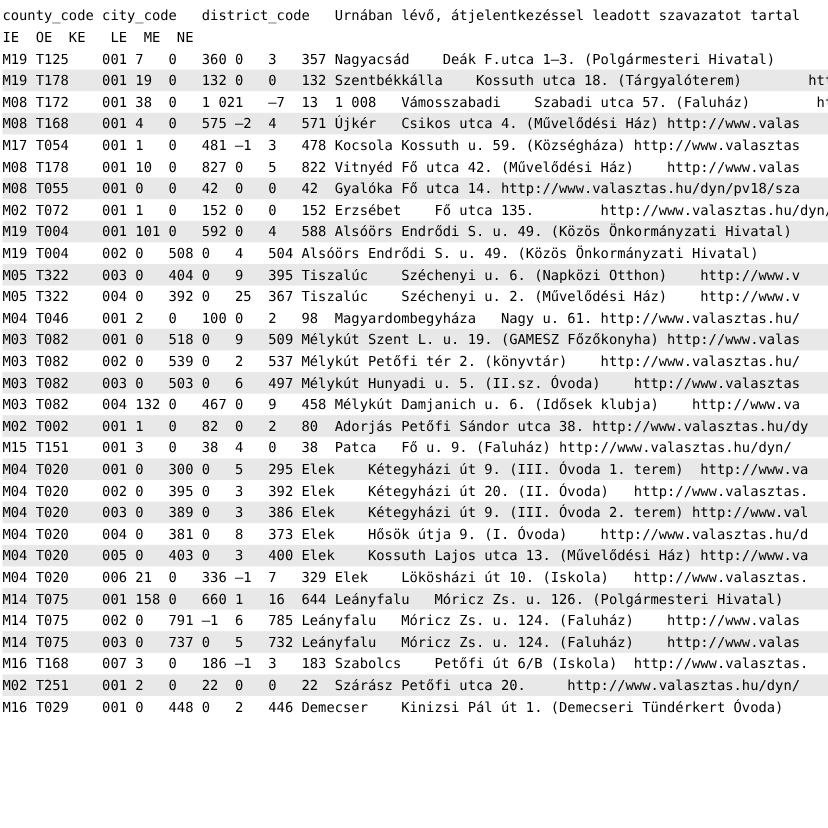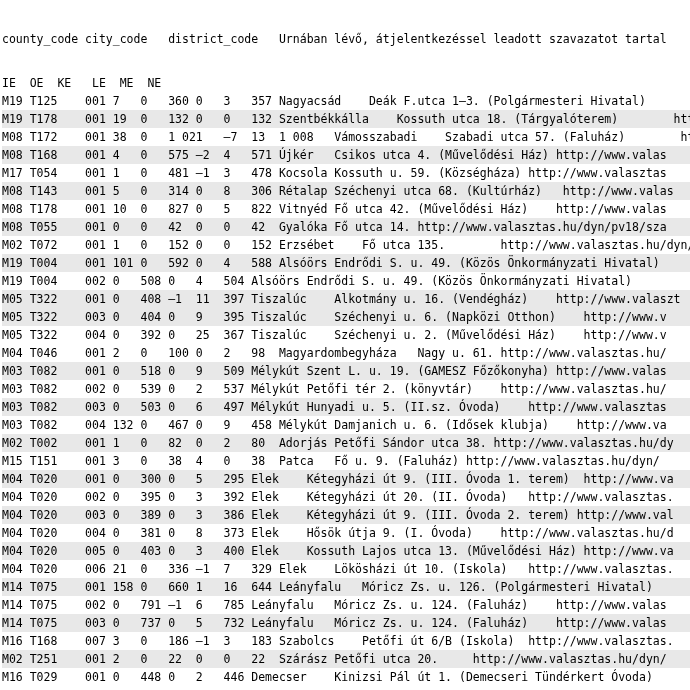--- a/index.html
+++ b/index.html
@@ -23,48 +23,45 @@
     padding: 4px 0 0 2px;
   }
   .row {
     white-space: pre;
     height: 18px;
     line-height: 18px;
     overflow: hidden;
   }
   .row.header {
     font-weight: normal;
-    margin-top: 26px;
   }
   .row.shaded {
     background: #e8e8e8;
   }
   .row .txt {
     display: inline-block;
   }
 </style>
 </head>
 <body>
 
 <div class="sheet">
   <div class="row header"><span class="txt">county_code city_code   district_code   Urnában lévő, átjelentkezéssel leadott szavazatot tartal</span></div>
   <div class="row header"><span class="txt">IE  OE  KE   LE  ME  NE</span></div>
   <div id="rows-container">
       <div class="row"><span class="txt">M19 T125    001 7   0   360 0   3   357 Nagyacsád    Deák F.utca 1–3. (Polgármesteri Hivatal)</span></div>
       <div class="row shaded"><span class="txt">M19 T178    001 19  0   132 0   0   132 Szentbékkálla    Kossuth utca 18. (Tárgyalóterem)        http</span></div>
       <div class="row"><span class="txt">M08 T172    001 38  0   1 021   –7  13  1 008   Vámosszabadi    Szabadi utca 57. (Faluház)        http</span></div>
       <div class="row shaded"><span class="txt">M08 T168    001 4   0   575 –2  4   571 Újkér   Csikos utca 4. (Művelődési Ház) http://www.valas</span></div>
       <div class="row"><span class="txt">M17 T054    001 1   0   481 –1  3   478 Kocsola Kossuth u. 59. (Községháza) http://www.valasztas</span></div>
-      <div class="row shaded"><span class="txt">M08 T143    001 5   0   314 0   8   306 Rétalap Széchenyi utca 68. (Kultúrház)   http://www.valas</span></div>
       <div class="row"><span class="txt">M08 T178    001 10  0   827 0   5   822 Vitnyéd Fő utca 42. (Művelődési Ház)    http://www.valas</span></div>
       <div class="row shaded"><span class="txt">M08 T055    001 0   0   42  0   0   42  Gyalóka Fő utca 14. http://www.valasztas.hu/dyn/pv18/sza</span></div>
       <div class="row"><span class="txt">M02 T072    001 1   0   152 0   0   152 Erzsébet    Fő utca 135.        http://www.valasztas.hu/dyn/</span></div>
       <div class="row shaded"><span class="txt">M19 T004    001 101 0   592 0   4   588 Alsóörs Endrődi S. u. 49. (Közös Önkormányzati Hivatal)</span></div>
       <div class="row"><span class="txt">M19 T004    002 0   508 0   4   504 Alsóörs Endrődi S. u. 49. (Közös Önkormányzati Hivatal)</span></div>
-      <div class="row shaded"><span class="txt">M05 T322    001 0   408 –1  11  397 Tiszalúc    Alkotmány u. 16. (Vendégház)    http://www.valaszt</span></div>
       <div class="row shaded"><span class="txt">M05 T322    003 0   404 0   9   395 Tiszalúc    Széchenyi u. 6. (Napközi Otthon)    http://www.v</span></div>
       <div class="row"><span class="txt">M05 T322    004 0   392 0   25  367 Tiszalúc    Széchenyi u. 2. (Művelődési Ház)    http://www.v</span></div>
       <div class="row"><span class="txt">M04 T046    001 2   0   100 0   2   98  Magyardombegyháza   Nagy u. 61. http://www.valasztas.hu/</span></div>
       <div class="row shaded"><span class="txt">M03 T082    001 0   518 0   9   509 Mélykút Szent L. u. 19. (GAMESZ Főzőkonyha) http://www.valas</span></div>
       <div class="row"><span class="txt">M03 T082    002 0   539 0   2   537 Mélykút Petőfi tér 2. (könyvtár)    http://www.valasztas.hu/</span></div>
       <div class="row shaded"><span class="txt">M03 T082    003 0   503 0   6   497 Mélykút Hunyadi u. 5. (II.sz. Óvoda)    http://www.valasztas</span></div>
       <div class="row"><span class="txt">M03 T082    004 132 0   467 0   9   458 Mélykút Damjanich u. 6. (Idősek klubja)    http://www.va</span></div>
       <div class="row shaded"><span class="txt">M02 T002    001 1   0   82  0   2   80  Adorjás Petőfi Sándor utca 38. http://www.valasztas.hu/dy</span></div>
       <div class="row"><span class="txt">M15 T151    001 3   0   38  4   0   38  Patca   Fő u. 9. (Faluház) http://www.valasztas.hu/dyn/</span></div>
       <div class="row shaded"><span class="txt">M04 T020    001 0   300 0   5   295 Elek    Kétegyházi út 9. (III. Óvoda 1. terem)  http://www.va</span></div>

